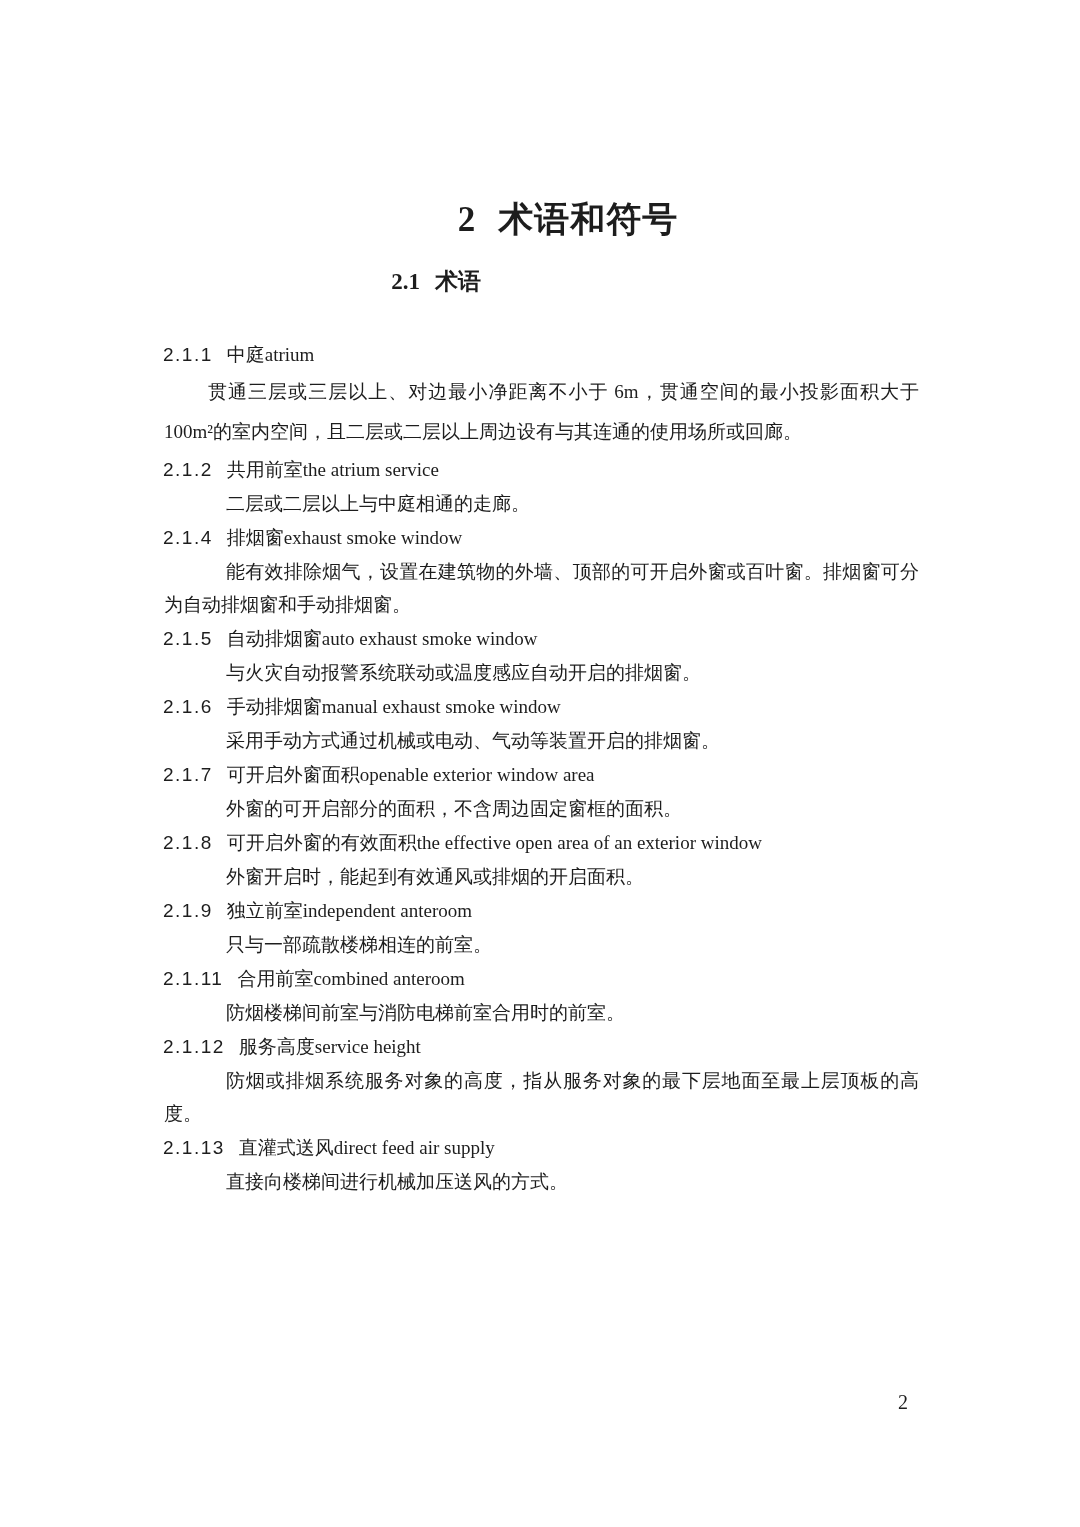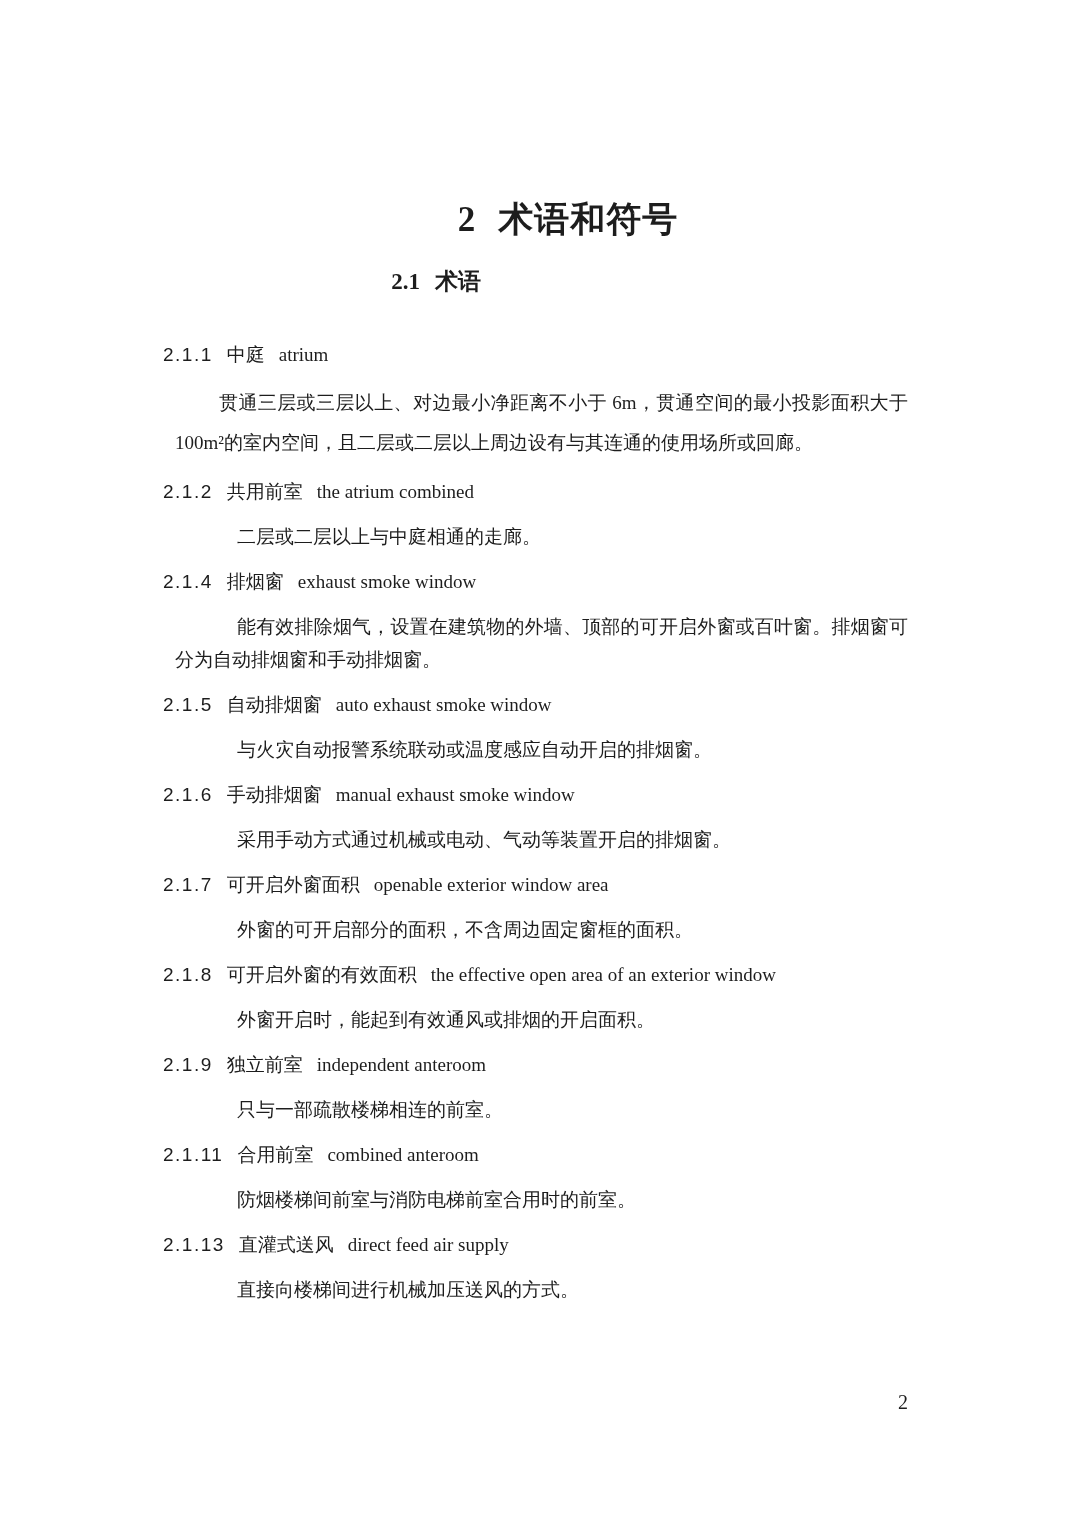--- a/index.html
+++ b/index.html
@@ -49,23 +49,23 @@
     line-height:33px;
     text-align:left;
   }
   .term-num{
     font-family:"Liberation Sans","DejaVu Sans",sans-serif;
     font-weight:400;
     letter-spacing:1.5px;
     margin-right:14px;
     white-space:nowrap;
   }
-  .term-en{margin-left:14px;}
+  .term-en{}
   .term-def{
-    margin:12px;
+    margin:1px;
     text-indent:62px;
     line-height:33px;
   }
   .term-def.loose{
     line-height:40px;
     text-indent:44px;
   }
   .page-number{
     position:absolute;
     left:898px;
@@ -90,21 +90,21 @@
   <div class="terms">
     <div class="term">
       <div class="term-heading">
         <span class="term-num">2.1.1</span><span class="term-zh">中庭</span><span class="term-en">atrium</span>
       </div>
       <p class="term-def loose">贯通三层或三层以上、对边最小净距离不小于 6m，贯通空间的最小投影面积大于100m²的室内空间，且二层或二层以上周边设有与其连通的使用场所或回廊。</p>
     </div>
 
     <div class="term">
       <div class="term-heading">
-        <span class="term-num">2.1.2</span><span class="term-zh">共用前室</span><span class="term-en">the atrium combined</span>
+        <span class="term-num">2.1.2</span><span class="term-zh">共用前室</span><span class="term-en">the atrium service</span>
       </div>
       <p class="term-def">二层或二层以上与中庭相通的走廊。</p>
     </div>
 
 
     <div class="term">
       <div class="term-heading">
         <span class="term-num">2.1.4</span><span class="term-zh">排烟窗</span><span class="term-en">exhaust smoke window</span>
       </div>
       <p class="term-def">能有效排除烟气，设置在建筑物的外墙、顶部的可开启外窗或百叶窗。排烟窗可分为自动排烟窗和手动排烟窗。</p>
@@ -146,20 +146,26 @@
     </div>
 
 
     <div class="term">
       <div class="term-heading">
         <span class="term-num">2.1.11</span><span class="term-zh">合用前室</span><span class="term-en">combined anteroom</span>
       </div>
       <p class="term-def">防烟楼梯间前室与消防电梯前室合用时的前室。</p>
     </div>
 
+    <div class="term">
+      <div class="term-heading">
+        <span class="term-num">2.1.12</span><span class="term-zh">服务高度</span><span class="term-en">service height</span>
+      </div>
+      <p class="term-def">防烟或排烟系统服务对象的高度，指从服务对象的最下层地面至最上层顶板的高度。</p>
+    </div>
 
     <div class="term">
       <div class="term-heading">
         <span class="term-num">2.1.13</span><span class="term-zh">直灌式送风</span><span class="term-en">direct feed air supply</span>
       </div>
       <p class="term-def">直接向楼梯间进行机械加压送风的方式。</p>
     </div>
   </div>
 
   <div class="page-number">2</div>

